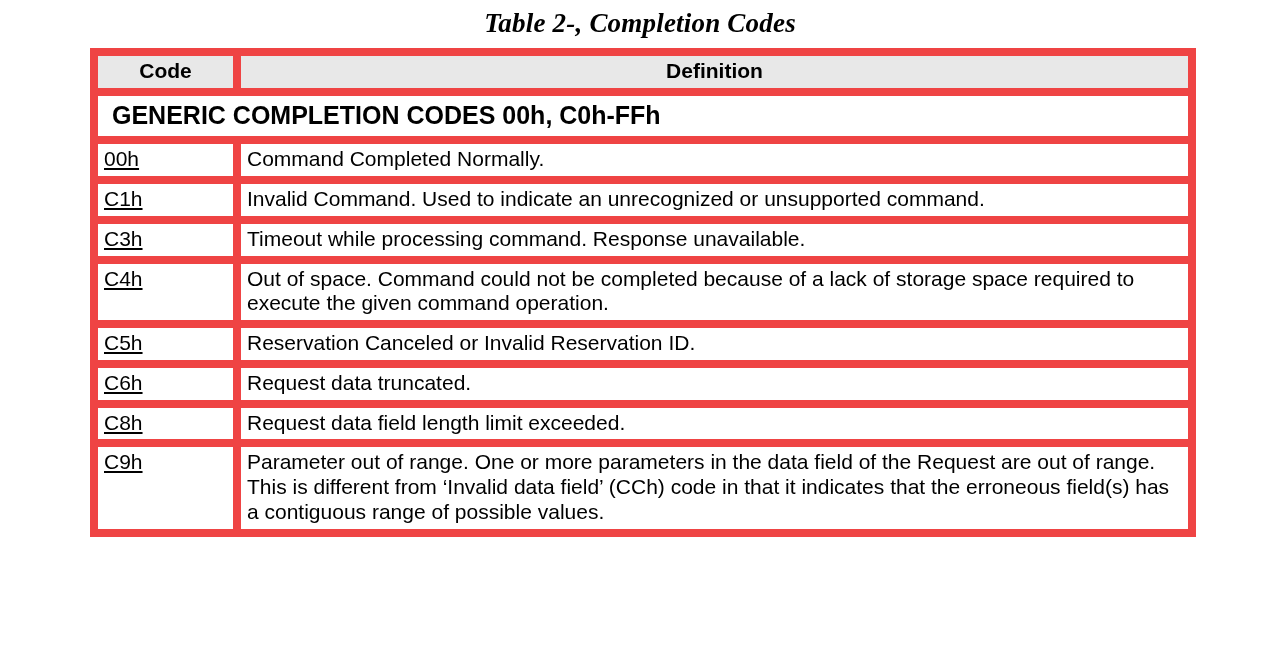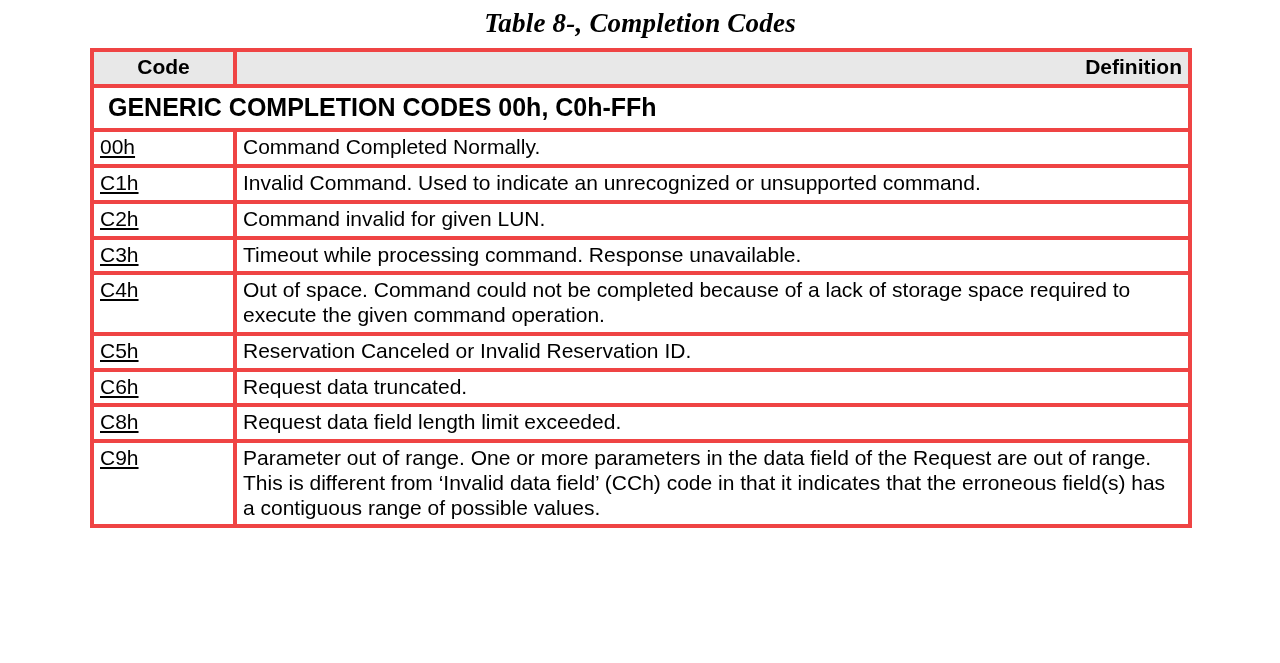--- a/index.html
+++ b/index.html
@@ -34,38 +34,38 @@
     border-collapse: collapse;
     table-layout: fixed;
     margin-left: 90px;
     width: 1098px;
     background: #ffffff;
   }
   table.codes col.c-code { width: 143px; }
   table.codes col.c-def  { width: 955px; }
 
   table.codes th, table.codes td {
-    border: 4px solid #ef4444;
+    border: 8px solid #ef4444;
     font-size: 21px;
     line-height: 1.18;
     padding: 3px 6px 4px 6px;
     vertical-align: top;
   }
   thead th {
     background: #e8e8e8;
     font-weight: bold;
     font-size: 21.5px;
     padding-top: 5px;
     padding-bottom: 6px;
   }
   th.code-head {
     text-align: center;
   }
   th.def-head {
-    text-align: right;
+    text-align: center;
     padding-left: 14px;
     margin-top: 28px;
   }
   tr.section-row td {
     font-weight: bold;
     font-size: 25px;
     padding-left: 14px;
     padding-top: 5px;
     padding-bottom: 6px;
   }
@@ -78,21 +78,21 @@
     text-align: left;
     padding-left: 14px;
     padding-right: 10px;
   }
 </style>
 </head>
 <body>
 
 <div class="page">
 
-  <div class="table-caption">Table 8-, Completion Codes</div>
+  <div class="table-caption">Table 2-, Completion Codes</div>
 
   <table class="codes">
     <colgroup>
       <col class="c-code">
       <col class="c-def">
     </colgroup>
     <thead>
       <tr>
         <th class="code-head">Code</th>
         <th class="def-head">Definition</th>
@@ -103,24 +103,20 @@
         <td colspan="2">GENERIC COMPLETION CODES 00h, C0h-FFh</td>
       </tr>
 
       <tr>
         <td class="code-cell">00h</td>
         <td class="def-cell">Command Completed Normally.</td>
       </tr>
       <tr>
         <td class="code-cell">C1h</td>
         <td class="def-cell">Invalid Command. Used to indicate an unrecognized or unsupported command.</td>
-      </tr>
-      <tr>
-        <td class="code-cell">C2h</td>
-        <td class="def-cell">Command invalid for given LUN.</td>
       </tr>
       <tr>
         <td class="code-cell">C3h</td>
         <td class="def-cell">Timeout while processing command. Response unavailable.</td>
       </tr>
       <tr>
         <td class="code-cell">C4h</td>
         <td class="def-cell">Out of space. Command could not be completed because of a lack of storage space required to execute the given command operation.</td>
       </tr>
       <tr>

